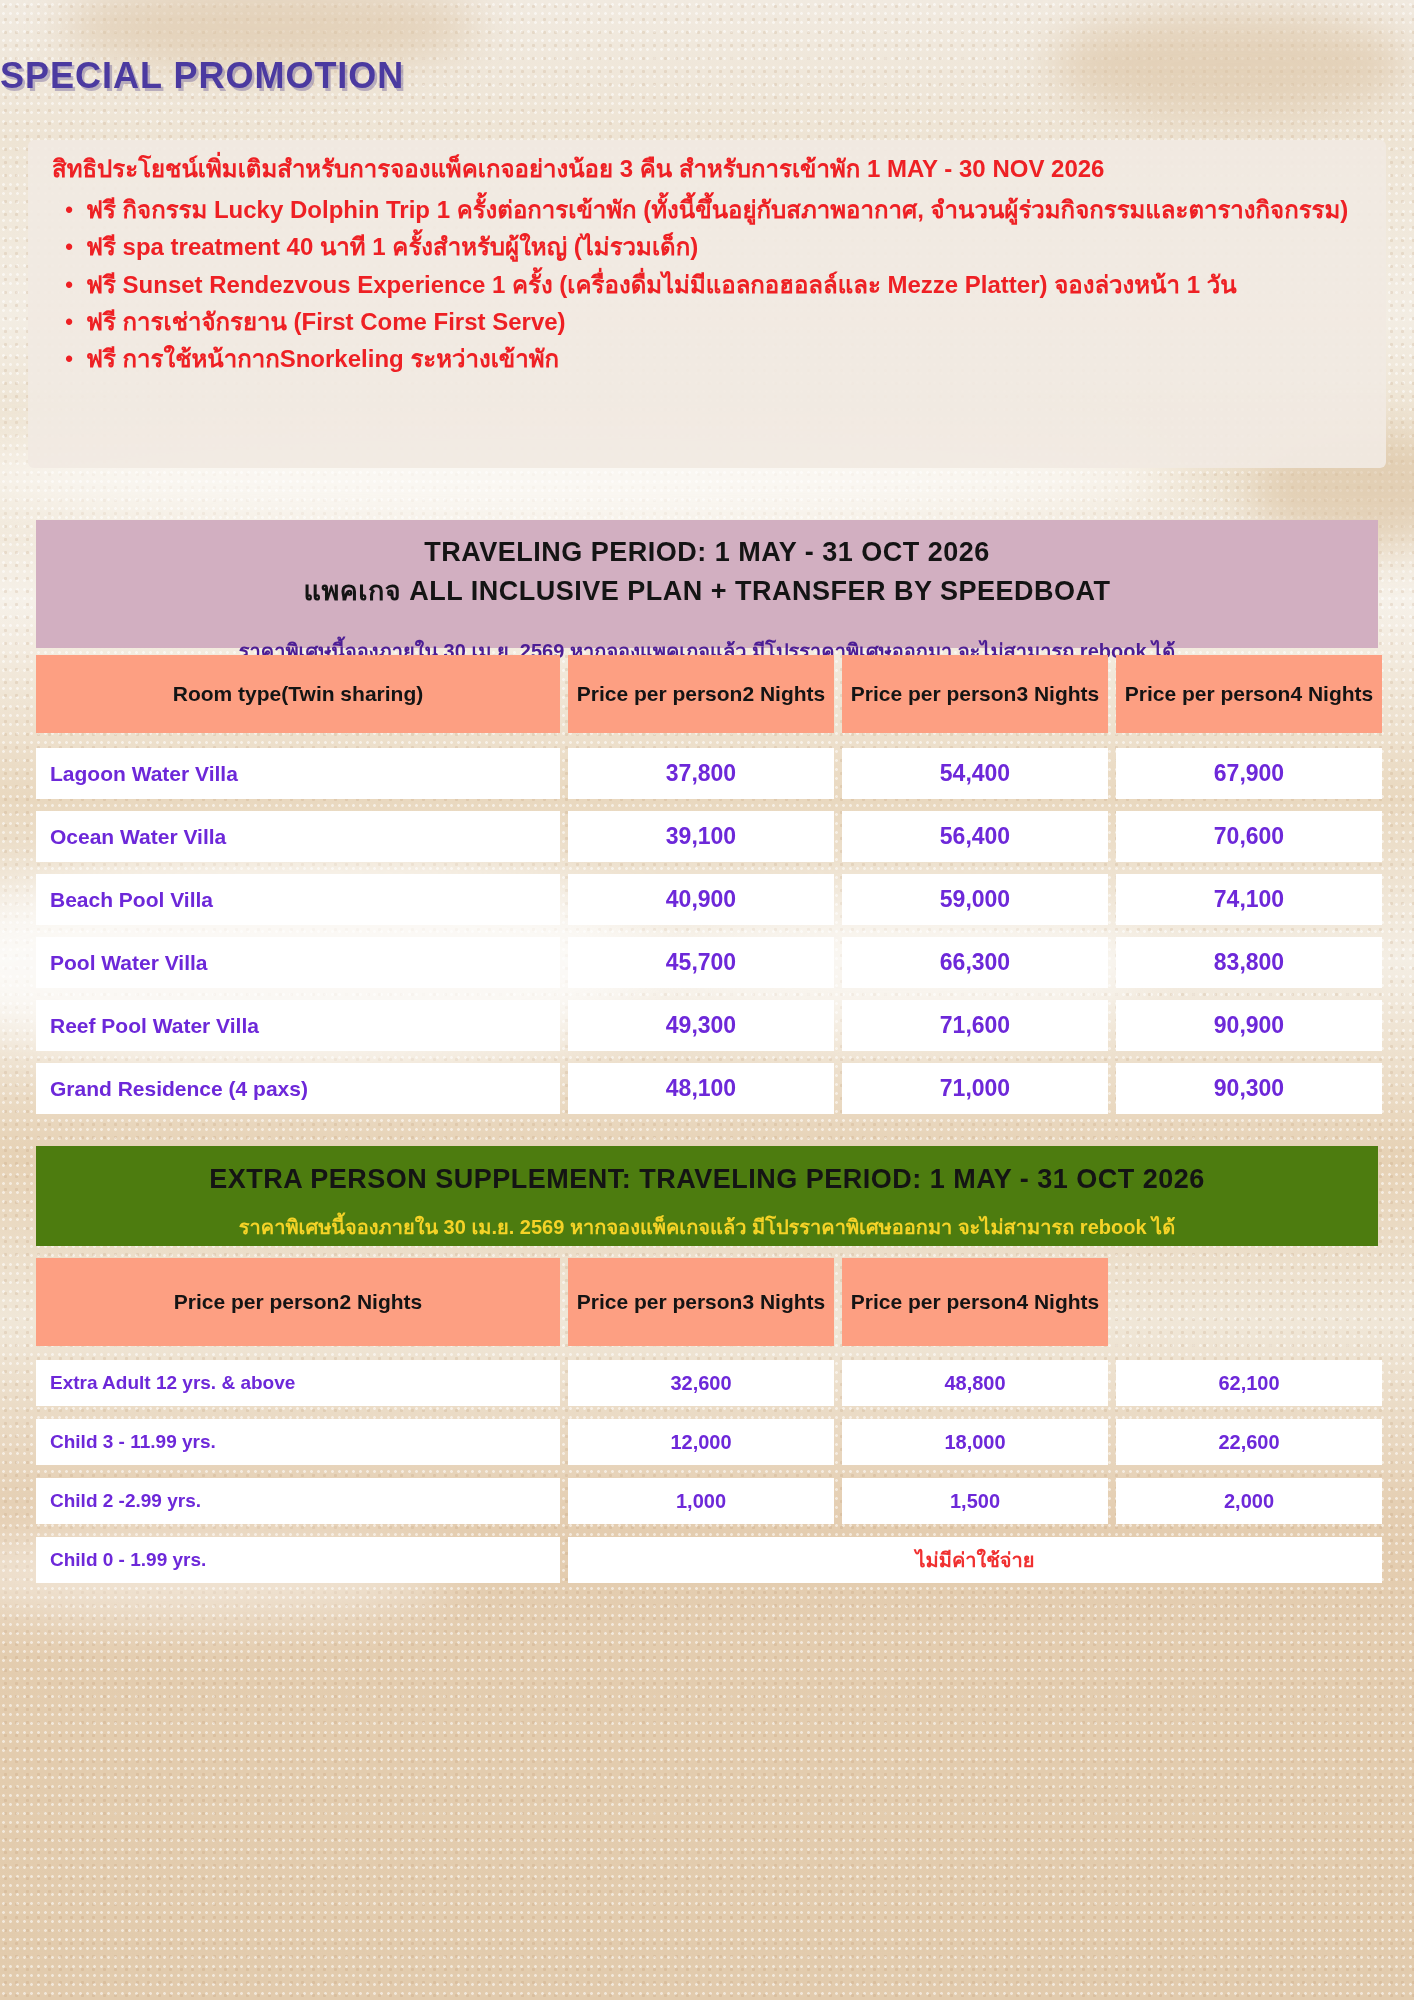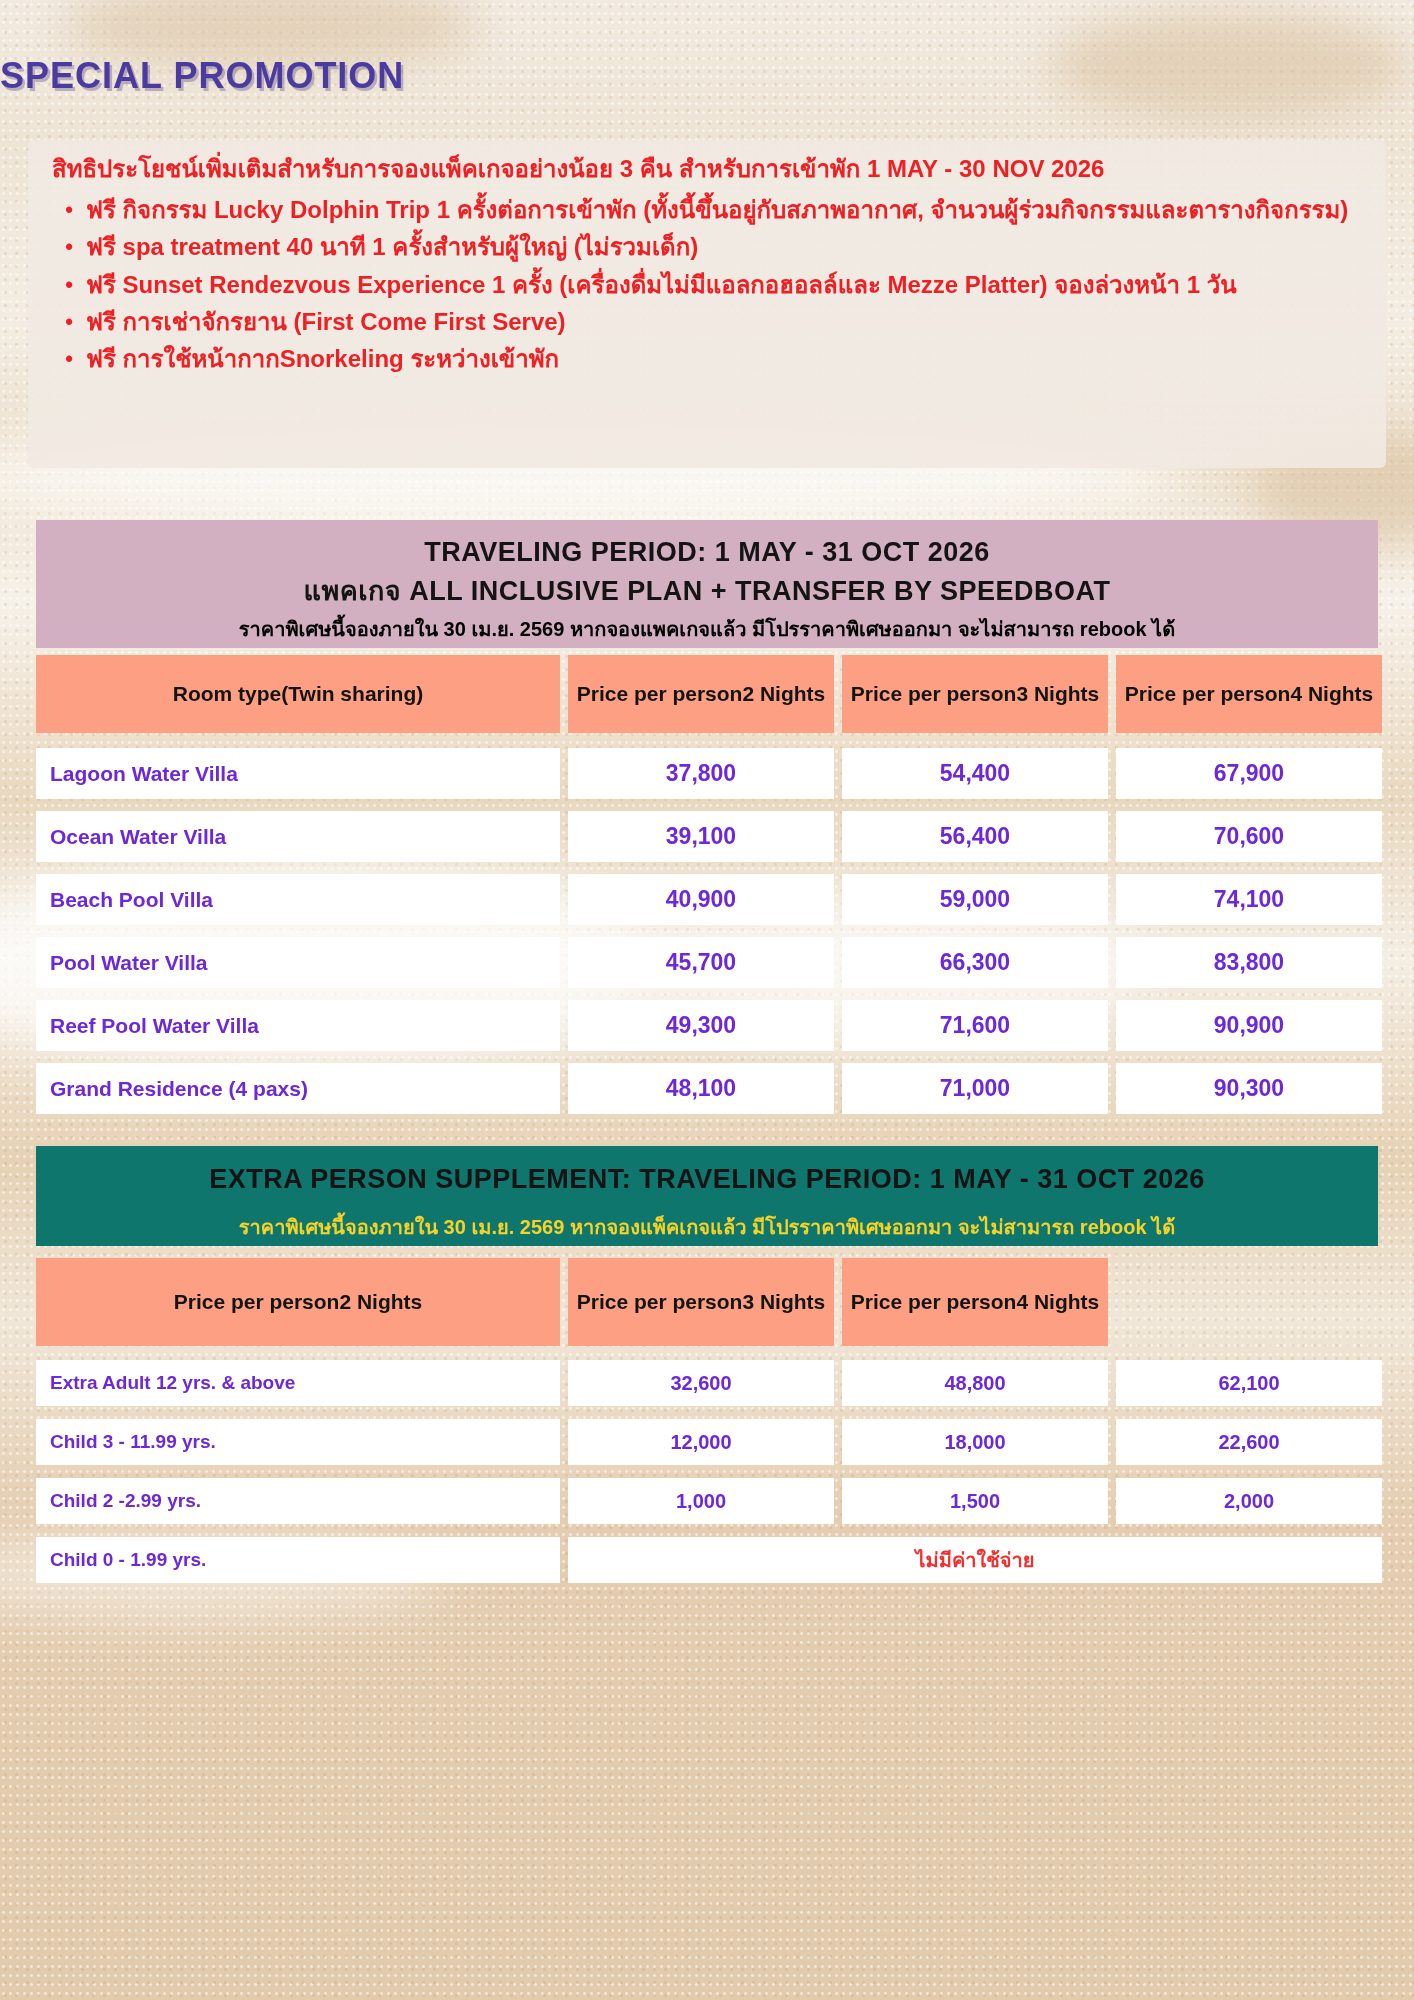--- a/index.html
+++ b/index.html
@@ -42,23 +42,23 @@
     box-sizing:border-box;padding:12px 24px 0 24px;color:#ee2024;
   }
   .promo-heading{font-size:24px;font-weight:700;line-height:1.45;}
   .promo-bullets{margin-top:4px;}
   .bullet-row{display:flex;align-items:flex-start;font-size:24px;font-weight:700;line-height:1.55;}
   .bullet-dot{width:34px;flex:0 0 34px;text-align:center;font-size:22px;line-height:1.7;}
   .bullet-text{flex:1;}
 
   .band{position:absolute;left:36px;width:1342px;z-index:2;box-sizing:border-box;text-align:center;}
   .band-purple{top:520px;height:128px;background:#d2afc1;padding-top:13px;}
-  .band-red{top:1146px;height:100px;background:#0f766e;padding-top:14px;}
+  .band-red{top:1146px;height:100px;background:#4d7c0f;padding-top:14px;}
   .band-title{font-size:27px;font-weight:800;color:#141414;letter-spacing:.5px;line-height:1.45;}
-  .band-note-red{margin-top:2px;font-size:20px;font-weight:700;color:#000000;}
+  .band-note-red{margin-top:24px;font-size:20px;font-weight:700;color:#4c1d95;}
   .band-note-yellow{margin-top:12px;font-size:20px;font-weight:700;color:#f5d327;}
 
   .tbl{position:absolute;left:36px;width:1342px;z-index:2;display:grid;
        grid-template-columns:524px 266px 266px 266px;column-gap:8px;}
   .tbl-head{align-items:stretch;}
   .hcell{
     background:#fd9f82;color:#141414;font-weight:700;font-size:21px;
     display:flex;flex-direction:row;align-items:center;justify-content:center;
     text-align:center;line-height:1.5;
   }

